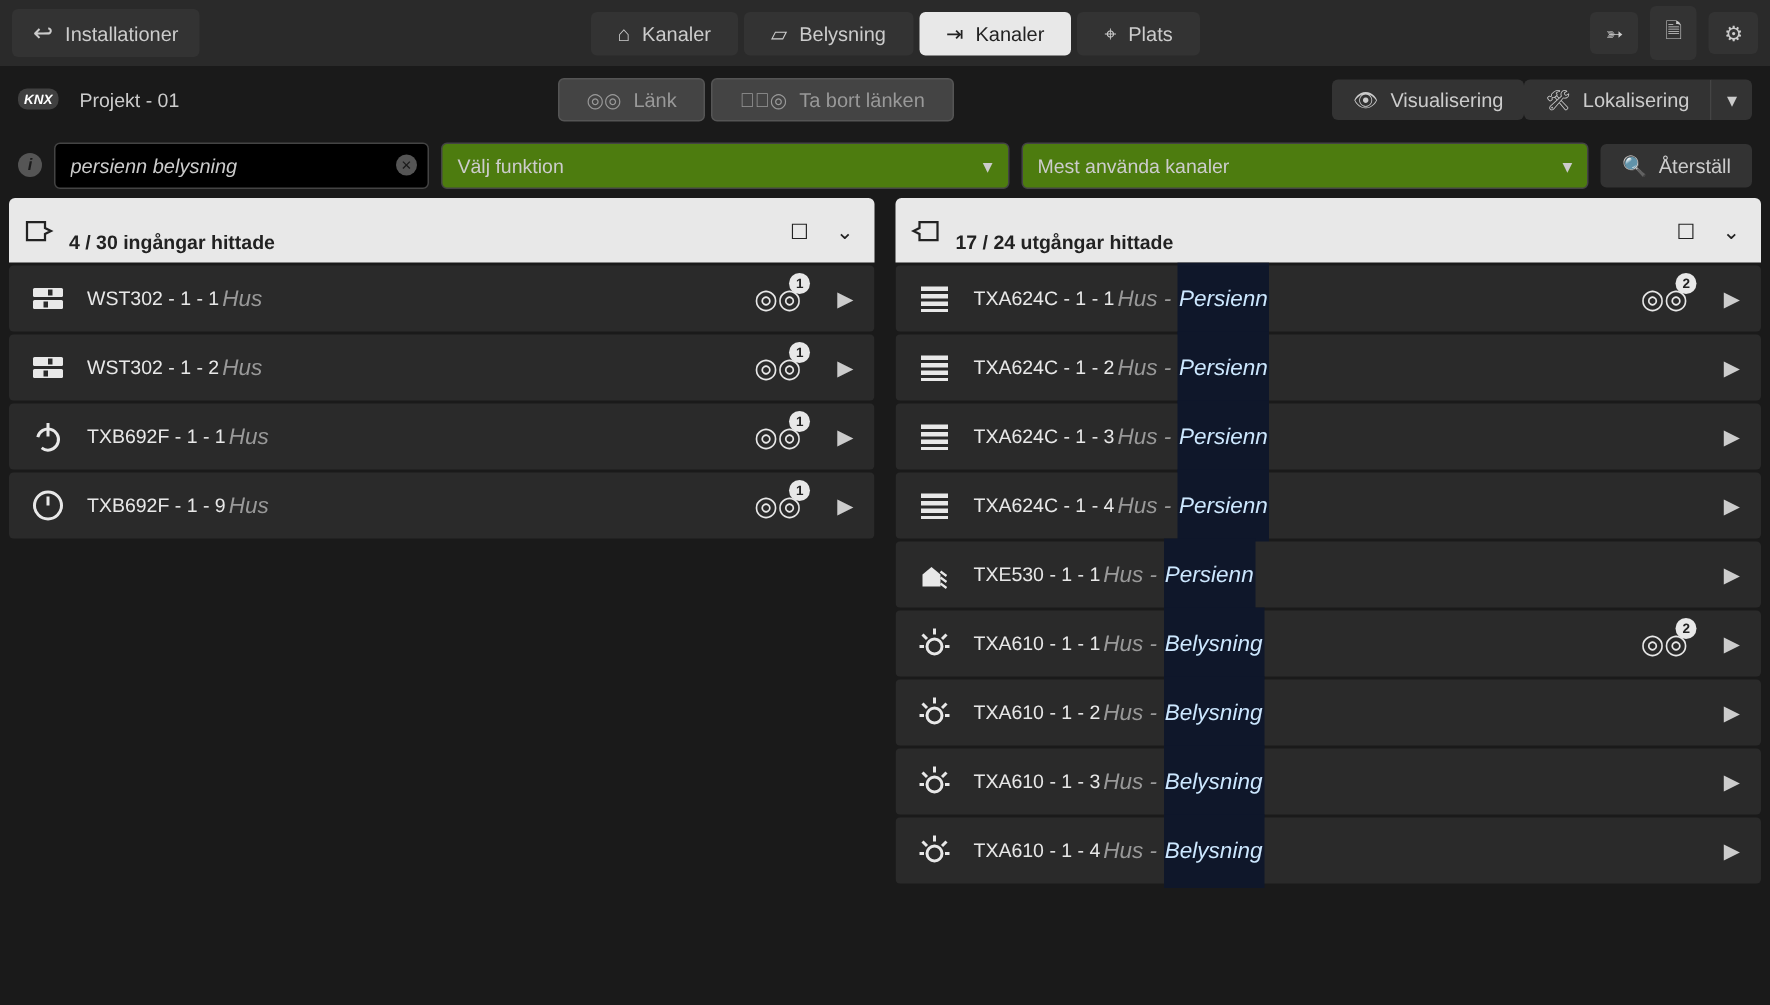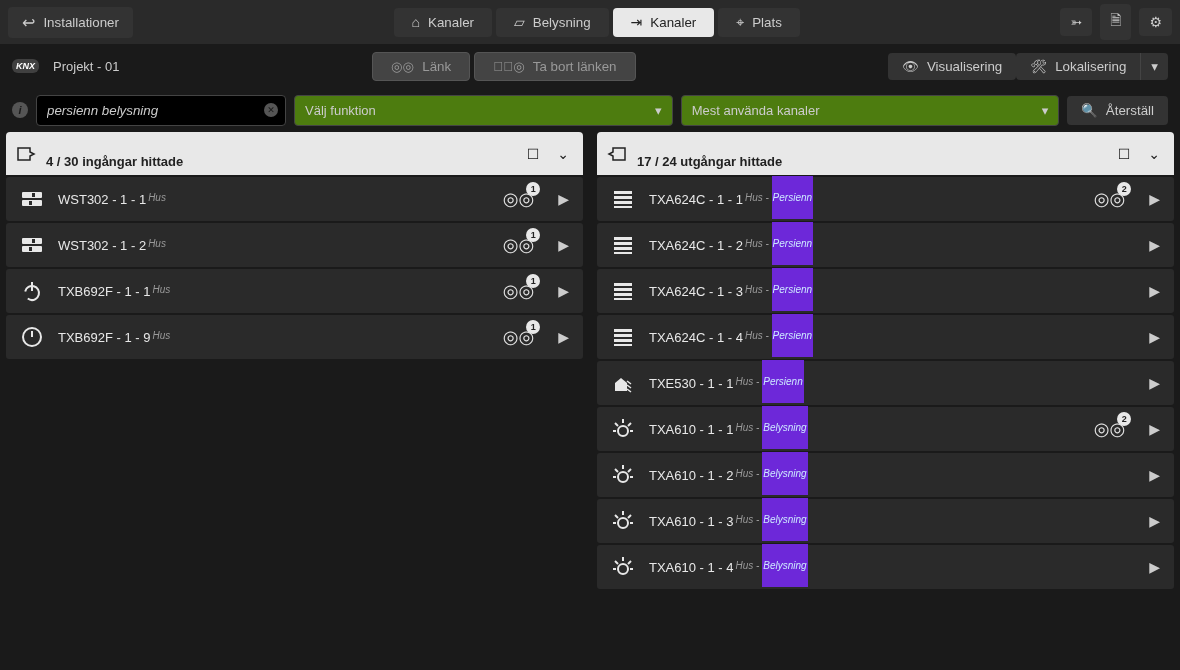--- a/index.html
+++ b/index.html
@@ -270,23 +270,23 @@
     justify-content: center;
     color: #e8e8e8;
   }
   .channel-text {
     flex: 1;
     display: flex;
     flex-direction: row;
     gap: 2px;
   }
   .channel-title { color: #e8e8e8; }
-  .channel-sub { color: #999; font-style: italic; font-size: 10px; }
+  .channel-sub { color: #999; font-style: italic; font-size: 15px; }
   .hl {
-    background: #6d28d9;
+    background: #0f172a;
     color: #cde8ff;
     padding: 16px 1px;
     font-style: italic;
   }
   .link-badge {
     position: relative;
     display: flex;
     align-items: center;
   }
   .link-rings {

